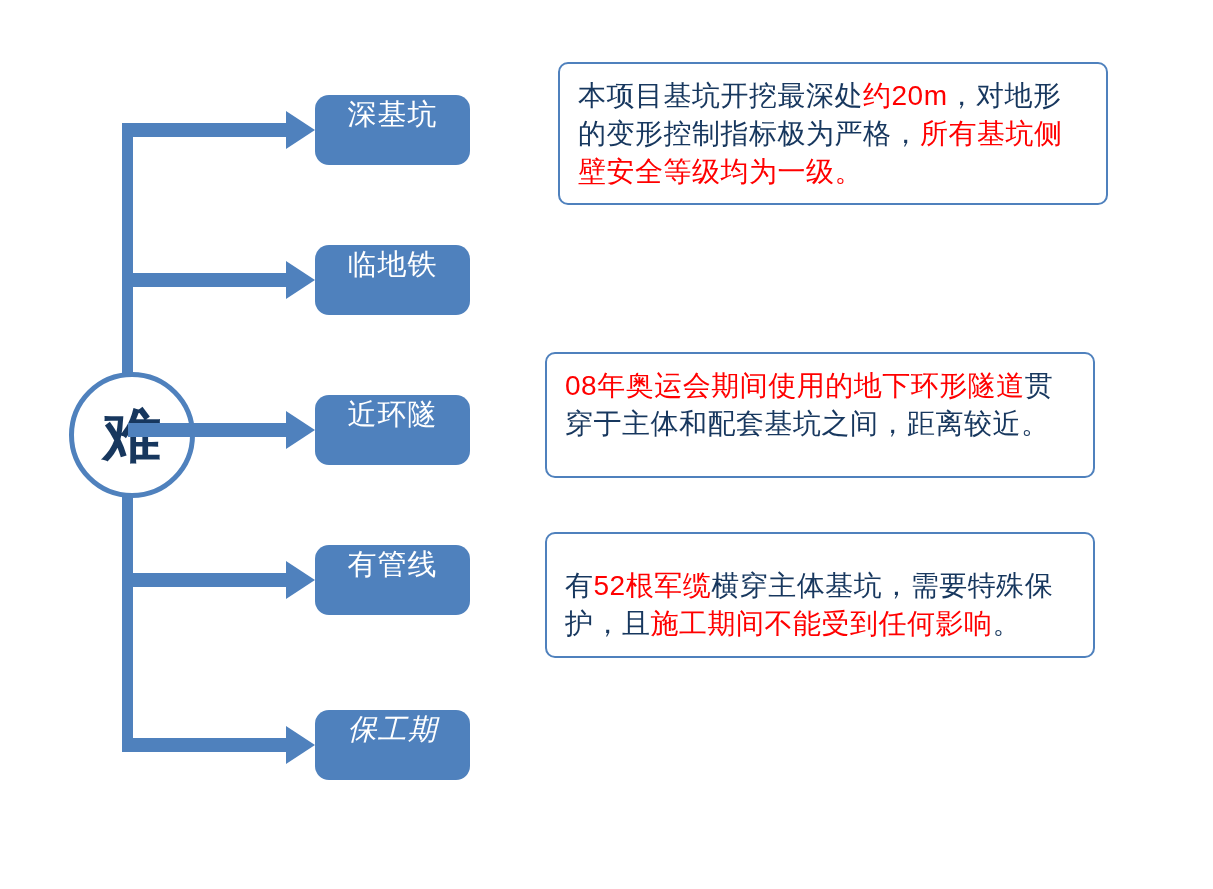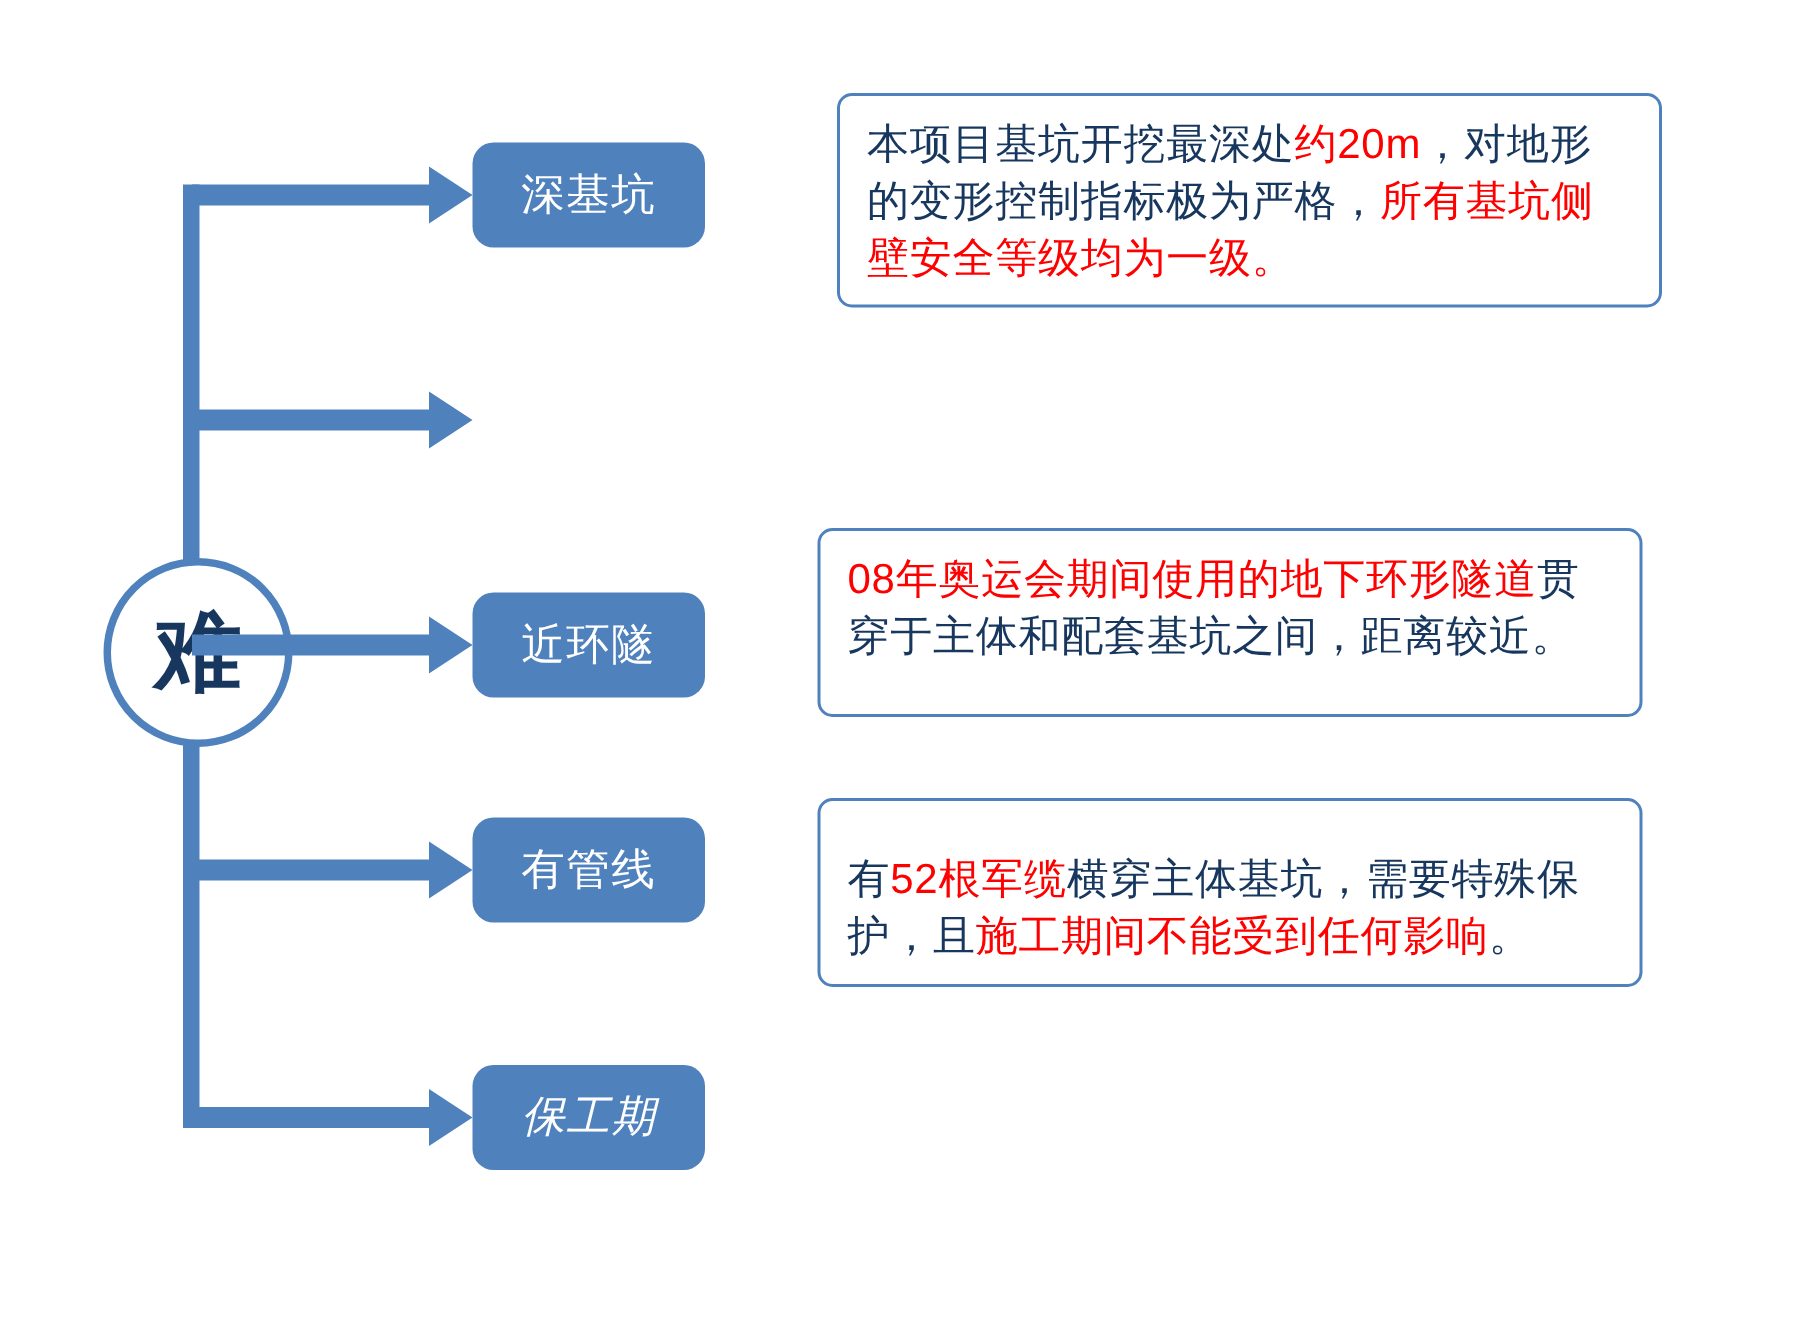--- a/index.html
+++ b/index.html
@@ -76,21 +76,21 @@
   .a1{top:111px;} .a2{top:261px;} .a3{top:411px;} .a4{top:561px;} .a5{top:726px;}
   
   .label-box{
     position:absolute;
     left:315px;
     width:155px;
     height:70px;
     background:var(--blue);
     border-radius:14px;
     display:flex;
-    align-items:center;
+    align-items:flex-start;
     justify-content:center;
   }
   .label-box span{
     color:#ffffff;
     font-size:29px;
     letter-spacing:1px;
   }
   .l1{top:95px;} .l2{top:245px;} .l3{top:395px;} .l4{top:545px;} .l5{top:710px;font-style:italic;}
   
   .text-box{
@@ -142,20 +142,23 @@
       <div class="head"></div>
     </div>
   <div class="arrow a5">
       <div class="shaft"></div>
       <div class="head"></div>
     </div>
 
   <div class="label-box l1">
     <span>深基坑</span>
   </div>
+  <div class="label-box l2">
+    <span>临地铁</span>
+  </div>
   <div class="label-box l3">
     <span>近环隧</span>
   </div>
   <div class="label-box l4">
     <span>有管线</span>
   </div>
   <div class="label-box l5">
     <span>保工期</span>
   </div>
 

